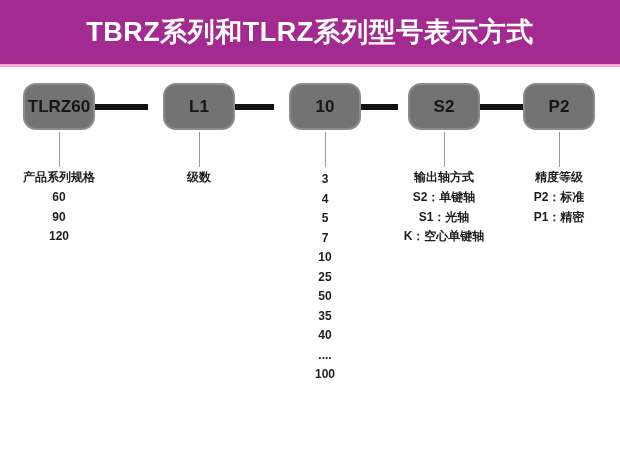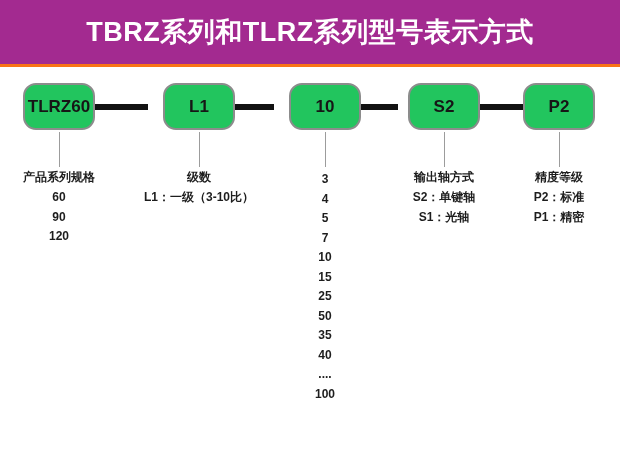--- a/index.html
+++ b/index.html
@@ -10,21 +10,21 @@
     background: #ffffff;
     overflow: hidden;
     font-family: "Liberation Sans", "DejaVu Sans", sans-serif;
     color: #1d1d1d;
   }
   
   .title-bar {
     width: 620px;
     height: 64px;
     background: #a32a90;
-    border-bottom: 3px solid #f97316;
+    border-bottom: 3px solid #f9a8d4;
     display: flex;
     align-items: center;
     justify-content: center;
   }
   .title-bar .title-text {
     color: #ffffff;
     font-size: 27px;
     font-weight: 700;
     letter-spacing: 0.5px;
     white-space: nowrap;
@@ -46,21 +46,21 @@
   .col-3 { left: 250px; }
   .col-4 { left: 369px; }
   .col-5 { left: 484px; }
 
   .model-box {
     width: 68px;
     height: 43px;
     margin: 0 auto;
     border: 2px solid #8c8c8c;
     border-radius: 13px;
-    background: #22c55e;
+    background: #737373;
     display: flex;
     align-items: center;
     justify-content: center;
     font-size: 17px;
     font-weight: 700;
     color: #161616;
   }
   .drop-line {
     width: 1px;
     height: 35px;
@@ -115,50 +115,49 @@
         <div class="item">90</div>
         <div class="item">120</div>
       </div>
   </div>
 
   <div class="col col-2">
     <div class="model-box">L1</div>
     <div class="drop-line"></div>
     <div class="col-header">级数</div>
     <div class="col-items">
-        <div class="item">L1：一级（3-10比）</div>
       </div>
   </div>
 
   <div class="col col-3">
     <div class="model-box">10</div>
     <div class="drop-line"></div>
     <div class="col-items">
         <div class="item">3</div>
         <div class="item">4</div>
         <div class="item">5</div>
         <div class="item">7</div>
         <div class="item">10</div>
-        <div class="item">15</div>
         <div class="item">25</div>
         <div class="item">50</div>
         <div class="item">35</div>
         <div class="item">40</div>
         <div class="item">....</div>
         <div class="item">100</div>
       </div>
   </div>
 
   <div class="col col-4">
     <div class="model-box">S2</div>
     <div class="drop-line"></div>
     <div class="col-header">输出轴方式</div>
     <div class="col-items">
         <div class="item">S2：单键轴</div>
         <div class="item">S1：光轴</div>
+        <div class="item">K：空心单键轴</div>
       </div>
   </div>
 
   <div class="col col-5">
     <div class="model-box">P2</div>
     <div class="drop-line"></div>
     <div class="col-header">精度等级</div>
     <div class="col-items">
         <div class="item">P2：标准</div>
         <div class="item">P1：精密</div>

